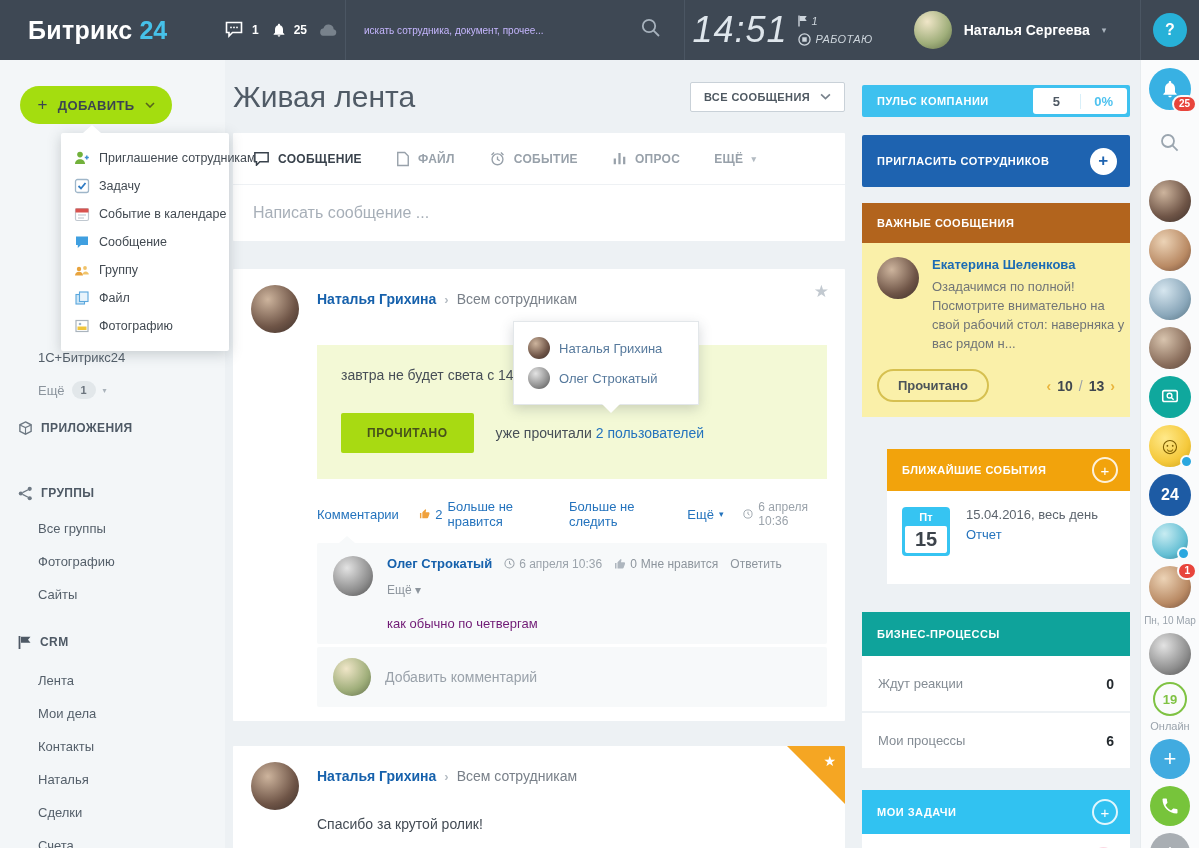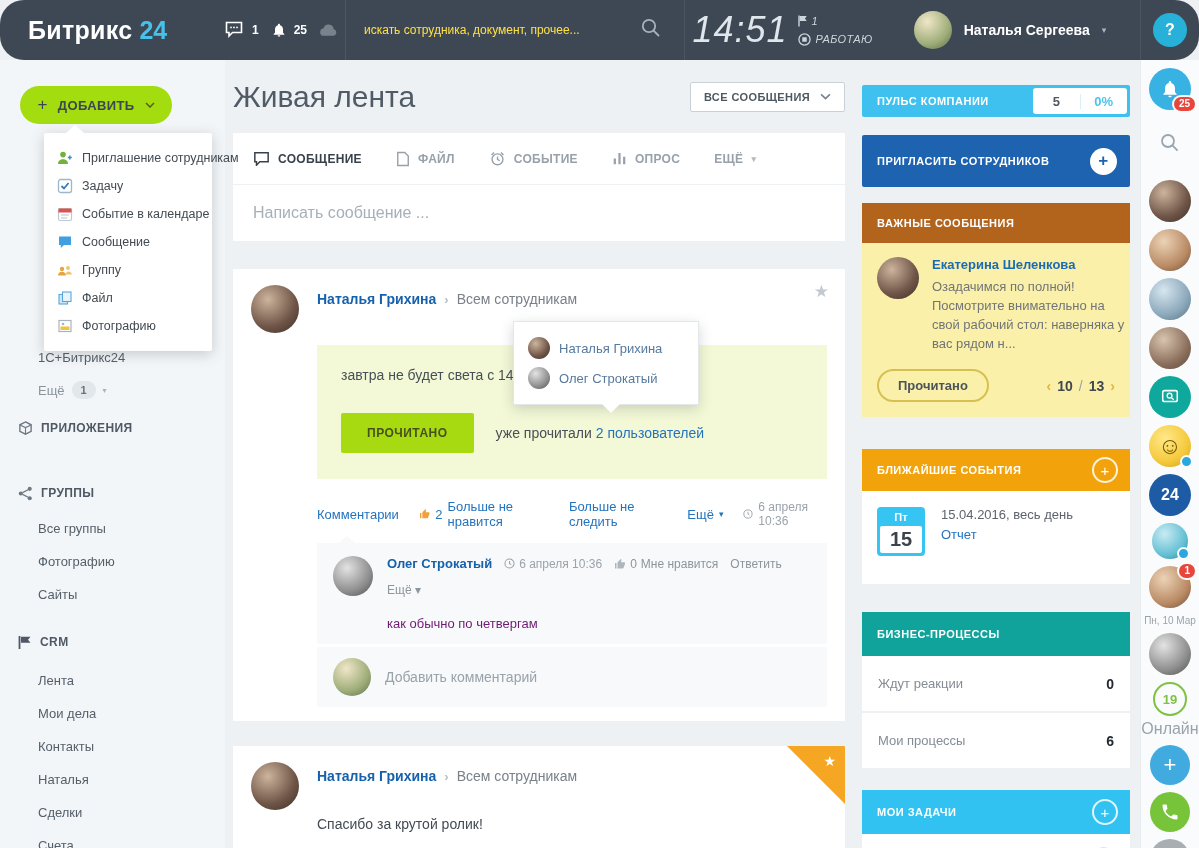--- a/index.html
+++ b/index.html
@@ -1,28 +1,28 @@
 <!DOCTYPE html>
 <html><head>
 <meta charset="utf-8">
 <style>
   * { margin:0; padding:0; box-sizing:border-box; }
   html,body { background:#dfe4e8; }
   body { font-family:"Liberation Sans", sans-serif; }
   #app { position:relative; width:1199px; height:848px; background:#edf1f4; overflow:hidden; }
 
   
-  .topbar { position:absolute; left:0; top:0; width:1199px; height:60px; background:#3e4854; display:flex; align-items:stretch;border-radius:24px; }
+  .topbar { position:absolute; left:0; top:0; width:1199px; height:60px; background:#3e4854; display:flex; align-items:stretch; }
   .tb-logo { width:225px; display:flex; align-items:center; padding-left:28px; }
   .tb-logo .b { color:#fff; font-size:25px; font-weight:700; letter-spacing:.3px; }
   .tb-logo .n { color:#46c1e9; font-size:25px; font-weight:700; margin-left:7px; }
   .tb-icons { width:120px; display:flex; align-items:center; gap:7px; color:#fff; font-size:12px; font-weight:700; }
   .tb-icons svg { display:block; }
   .tb-search { flex:1; display:flex; align-items:center; justify-content:space-between; border-left:1px solid #4b5663; border-right:1px solid #4b5663; padding:0 22px 0 18px; }
-  .tb-search .ph { color:#fde047; font-size:12px; }
+  .tb-search .ph { color:#c4b5fd; font-size:10px; }
   .tb-clock { width:195px; display:flex; align-items:center; justify-content:center; gap:10px;font-style:italic; }
   .tb-time { color:#dfe6ec; font-size:36px; font-weight:200; letter-spacing:1px; }
   .tb-clock-side { display:flex; flex-direction:column; gap:6px; }
   .tb-flag { display:flex; align-items:center; gap:4px; color:#cdd5dc; font-size:11px; }
   .tb-status { display:flex; align-items:center; gap:5px; color:#cdd5dc; font-size:11px; letter-spacing:.4px; }
   .tb-user { width:260px; display:flex; align-items:center; justify-content:center; gap:12px; }
   .tb-user-name { color:#fff; font-size:14px; font-weight:700; }
   .tb-user .caret { color:#aab4be; font-size:9px; }
   .tb-help { width:59px; border-left:1px solid #4b5663; display:flex; align-items:center; justify-content:center; }
   .help-circle { width:34px; height:34px; border-radius:50%; background:#27b1d8; color:#fff; font-size:16px; font-weight:700; display:flex; align-items:center; justify-content:center; }
@@ -47,21 +47,21 @@
   .side-more { margin:0 0 18px 38px; display:flex; align-items:center; gap:7px; height:20px; font-size:13px; color:#8b949d; cursor:pointer; }
   .more-badge { background:#e2e7ea; color:#6b747d; border-radius:9px; min-width:24px; height:18px; display:flex; align-items:center; justify-content:center; font-size:11px; font-weight:700; }
   .side-more .caret { color:#aab3bb; font-size:8px; }
   .side-head { margin:0 0 15px 18px; display:flex; align-items:center; gap:8px; font-size:12px; font-weight:700; letter-spacing:.4px; color:#4e5965; height:20px; cursor:pointer; }
   .side-head.apps { margin-bottom:45px; }
   .side-head svg { display:block; }
   .gap-after { margin-bottom:28px !important; }
   .head-crm { margin-bottom:18px; }
 
   
-  .dropdown { position:absolute; left:44px; top:73px; width:168px; background:#fff; border-radius:2px; box-shadow:0 3px 14px rgba(60,70,80,.25); padding:11px 0; z-index:30; }
+  .dropdown { position:absolute; left:61px; top:73px; width:168px; background:#fff; border-radius:2px; box-shadow:0 3px 14px rgba(60,70,80,.25); padding:11px 0; z-index:30; }
   .dropdown::before { content:""; position:absolute; top:-8px; left:22px; border-left:9px solid transparent; border-right:9px solid transparent; border-bottom:8px solid #fff; }
   .dd-item { display:flex; align-items:center; gap:9px; padding:6px 13px; font-size:12.5px; color:#424a52; cursor:pointer; white-space:nowrap; }
   .dd-item svg { flex:none; display:block; }
 
   
   .main { position:absolute; left:225px; top:60px; width:635px; padding:0 15px 0 8px; }
   .title-row { height:73px; display:flex; align-items:center; justify-content:space-between; }
   .page-title { font-size:30px; font-weight:300; color:#505b66; }
   .filter-btn { height:30px; border:1px solid #c9d1d8; border-radius:2px; background:#fff; display:flex; align-items:center; gap:10px; padding:0 13px; font-size:11px; font-weight:700; letter-spacing:.4px; color:#4e5861; cursor:pointer; }
   .filter-btn .chev { color:#78828c; }
@@ -139,21 +139,21 @@
   .pg-sep { color:#9aa1a8; }
   .important-widget { margin-bottom:32px; }
 
   .events-head { height:42px; background:#f2a30c; display:flex; align-items:center; justify-content:space-between; padding-right:12px; }
   .events-body { background:#fff; padding:16px 15px 28px 15px; display:flex; gap:16px; }
   .cal-tile { width:48px; border:3px solid #36c4f2; border-radius:4px; background:#36c4f2; overflow:hidden; flex:none; cursor:pointer; }
   .cal-dow { color:#fff; font-size:11px; font-weight:700; text-align:center; padding:1px 0 3px 0; }
   .cal-num { background:#fff; color:#3c434b; font-size:20px; font-weight:700; text-align:center; padding:2px 0; border-radius:2px; }
   .ev-when { color:#5c646d; font-size:13px; }
   .ev-link { color:#2473bd; font-size:13px; margin-top:5px; cursor:pointer; }
-  .events-widget { margin-bottom:28px; }
+  .events-widget { margin-bottom:28px;margin-left:25px; }
 
   .bp-head { height:44px; background:#0fa39b; display:flex; align-items:center; }
   .w-row { background:#fff; height:57px; display:flex; align-items:center; justify-content:space-between; padding:0 16px; border-bottom:2px solid #edf1f4; }
   .w-row-label { color:#848c94; font-size:13px; cursor:pointer; }
   .w-row-val { color:#23292e; font-size:14px; font-weight:700; }
   .bp-widget { margin-bottom:20px; }
 
   .tasks-head { height:44px; background:#31c2f1; display:flex; align-items:center; justify-content:space-between; padding-right:12px; }
   .task-row { background:#fff; height:48px; display:flex; align-items:center; padding:0 16px; border-bottom:2px solid #edf1f4; }
   .task-num { margin-left:auto; font-size:23px; font-weight:300; color:#3c434b; }
@@ -171,21 +171,21 @@
   .rc-down { background:#a9aeb3; }
   .rail-av { width:42px; height:42px; position:relative; cursor:pointer; flex:none; }
   .rail-av.small { width:36px; height:36px; }
   .badge { position:absolute; background:#e8453c; color:#fff; font-size:10px; font-weight:700; border-radius:9px; padding:1px 5px; border:2px solid #fafbfc; line-height:12px; }
   .badge.br { bottom:-3px; right:-6px; }
   .badge.tr { top:-4px; right:-6px; }
   .mini-dot { position:absolute; bottom:-1px; right:-2px; width:13px; height:13px; border-radius:50%; background:#2aa7df; border:2px solid #fafbfc; }
   .rail-date { font-size:10px; color:#9aa3ac; white-space:nowrap; }
   .rail-bottom { margin-top:auto; display:flex; flex-direction:column; align-items:center; gap:7px; padding-bottom:0; }
   .online-circle { width:34px; height:34px; border:2px solid #7fc243; border-radius:50%; color:#7fc243; font-size:13px; font-weight:700; display:flex; align-items:center; justify-content:center; cursor:pointer; }
-  .online-label { font-size:16px; color:#9aa3ac; margin-top:-3px; }
+  .online-label { font-size:11px; color:#9aa3ac; margin-top:-3px; }
   .rc-sm { width:40px; height:40px; }
   .smiley-face { font-size:24px; color:#7a5b00; line-height:1; }
 </style>
 </head>
 <body>
 
 <div id="app">
 
   <div class="topbar">
     <div class="tb-logo">

